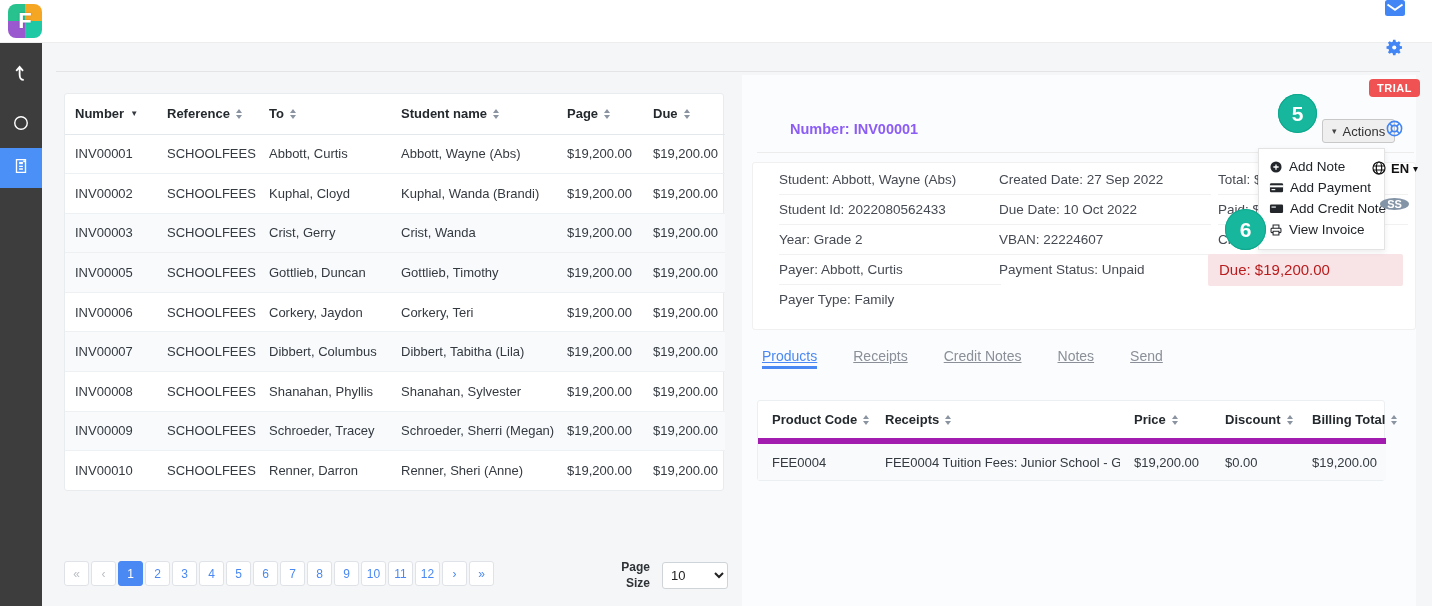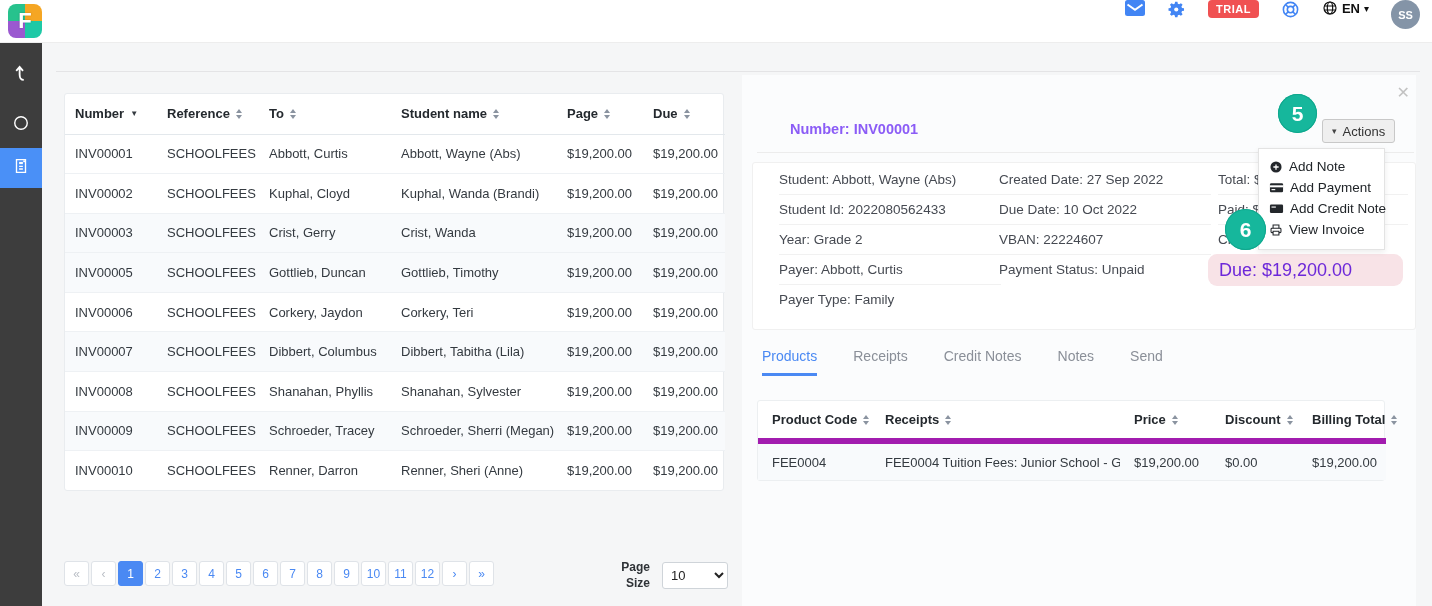--- a/index.html
+++ b/index.html
@@ -9,21 +9,21 @@
 
   
   .topbar { position:absolute; top:0; left:0; right:0; height:43px; background:#fff;
     border-bottom:1px solid #ededed; z-index:20; }
   .logo { position:absolute; left:8px; top:4px; width:34px; height:34px; border-radius:8px;
     overflow:hidden; display:grid; grid-template-columns:1fr 1fr; grid-template-rows:1fr 1fr; cursor:pointer; }
   .logo i { display:block; }
   .logo .q1{background:#27c28d}.logo .q2{background:#f5a623}.logo .q3{background:#9b59d0}.logo .q4{background:#1ec9a6}
   .logo .f { position:absolute; inset:0; display:flex; align-items:center; justify-content:center;
     color:#fff; font-weight:bold; font-size:22px; text-shadow:0 0 2px rgba(0,0,0,.25); }
-  .topbar-right { position:absolute; right:12px; top:0; height:43px; display:flex; align-items:flex-start; gap:22px; }
+  .topbar-right { position:absolute; right:12px; top:0; height:43px; display:flex; align-items:center; gap:22px;flex-direction:column; }
   .tb-icon { display:flex; align-items:center; justify-content:center; cursor:pointer; }
   .trial-badge { background:#f05152; color:#fff; font-size:11px; font-weight:bold; letter-spacing:.5px;
     padding:3px 8px; border-radius:4px; }
   .lang { display:flex; align-items:center; gap:4px; cursor:pointer; color:#111; font-size:13px; font-weight:600; }
   .lang .caret { font-size:10px; color:#111; }
   .avatar { width:29px; height:29px; border-radius:50%; background:#8494a7; color:#fff;
     display:flex; align-items:center; justify-content:center; font-size:11px; font-weight:bold; cursor:pointer; }
 
   
   .sidebar { position:absolute; left:0; top:43px; bottom:0; width:42px; background:#3d3d3d; z-index:15; }
@@ -75,24 +75,24 @@
 
   .fields-card { position:absolute; left:10px; top:87px; width:664px; height:168px; background:#fff;
     border:1px solid #f0f0f0; border-radius:3px; z-index:1; }
   .fcol { position:absolute; top:2px; }
   .fcol1 { left:26px; width:222px; } .fcol2 { left:246px; width:212px; } .fcol3 { left:465px; width:190px; }
   .field { height:30px; line-height:30px; font-size:13.5px; color:#464a52; border-bottom:1px solid #f1f1f1;
     white-space:nowrap; overflow:hidden; }
   .fcol .field:last-child { border-bottom:none; }
   .fcol3 .field { border-bottom:1px solid #f1f1f1; }
   .due-chip { position:absolute; left:455px; top:91px; width:195px; height:32px; line-height:32px;
-    background:#f8e3e7; color:#6d28d9; font-size:18px; padding-left:11px; border-radius:9px; }
+    background:#f8e3e7; color:#b91c1c; font-size:15px; padding-left:11px; border-radius:2px; }
 
   .tabs { position:absolute; left:20px; top:273px; display:flex; gap:36px; z-index:1; }
-  .tab { font-size:14px; color:#8a8f98; padding-bottom:9px; cursor:pointer; }
+  .tab { font-size:14px; color:#8a8f98; padding-bottom:2px; cursor:pointer;text-decoration:underline; }
   .tab.active { color:#4a89f3; border-bottom:3px solid #4a89f3; }
 
   .product-card { position:absolute; left:15px; top:325px; width:628px; background:#fff;
     border:1px solid #eceff1; border-radius:3px; z-index:1; }
   .product-card th { border-bottom:6px solid #a21caf; padding-left:14px; }
   .product-card td { background:#f8fafc; border-bottom:none; height:39px; padding-left:14px; }
 
   
   .dropdown-menu { position:absolute; left:516px; top:73px; width:127px; background:#fff;
     border:1px solid #e3e3e3; box-shadow:0 2px 6px rgba(0,0,0,.08); padding:7px 0 9px; z-index:5; }

